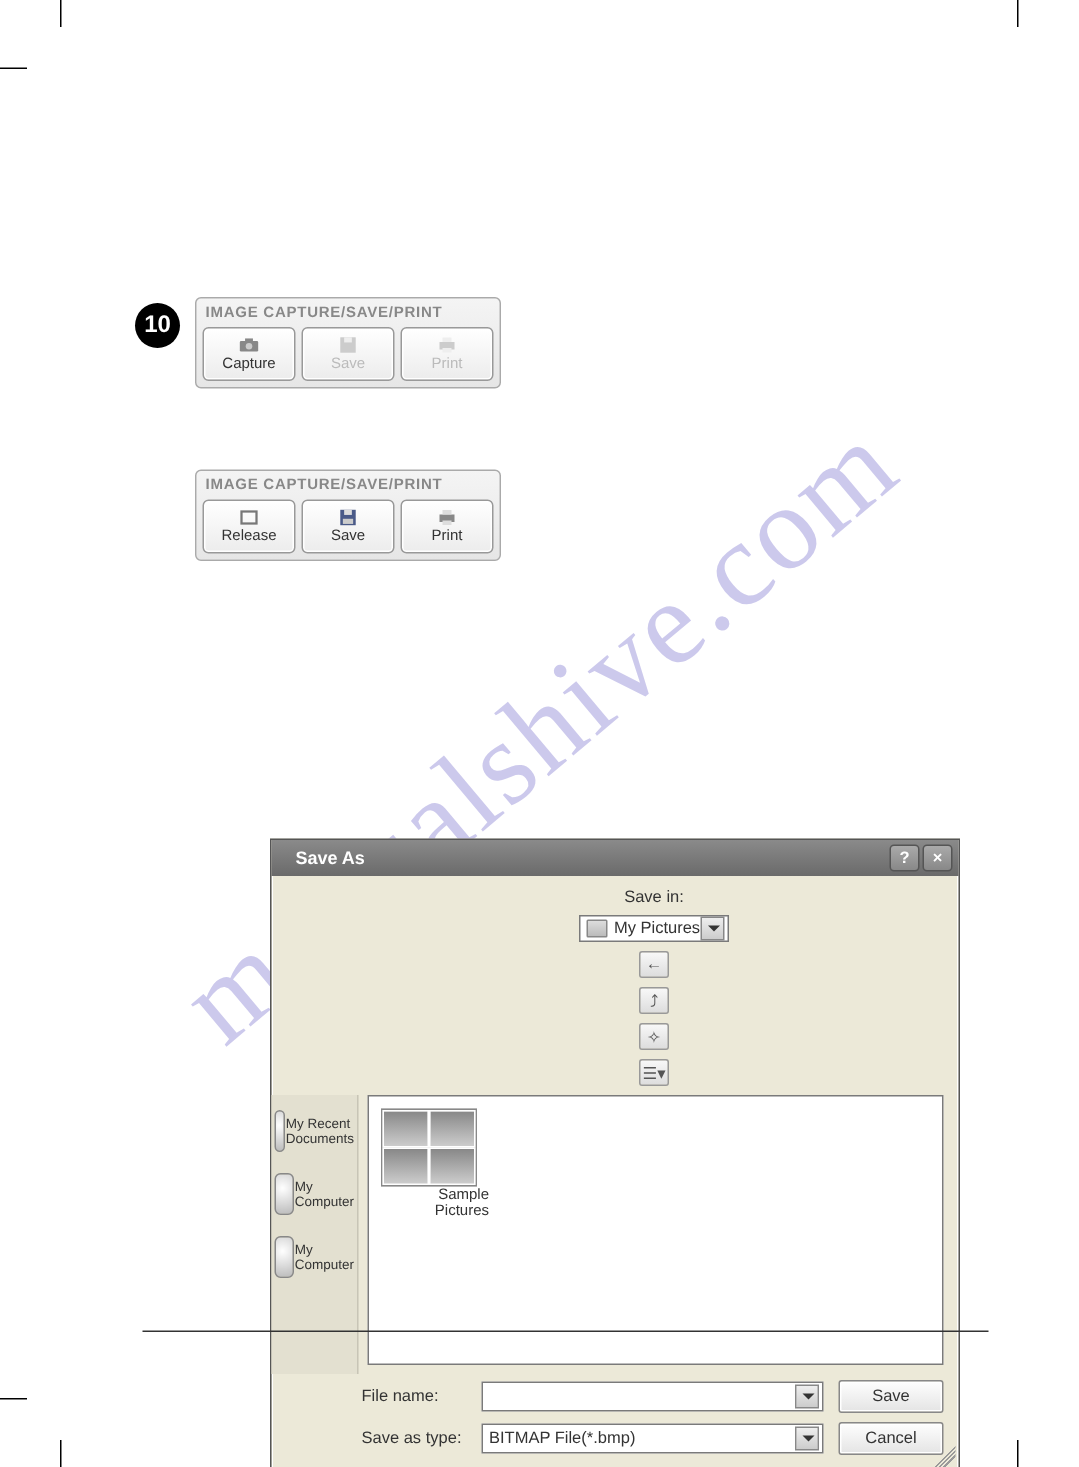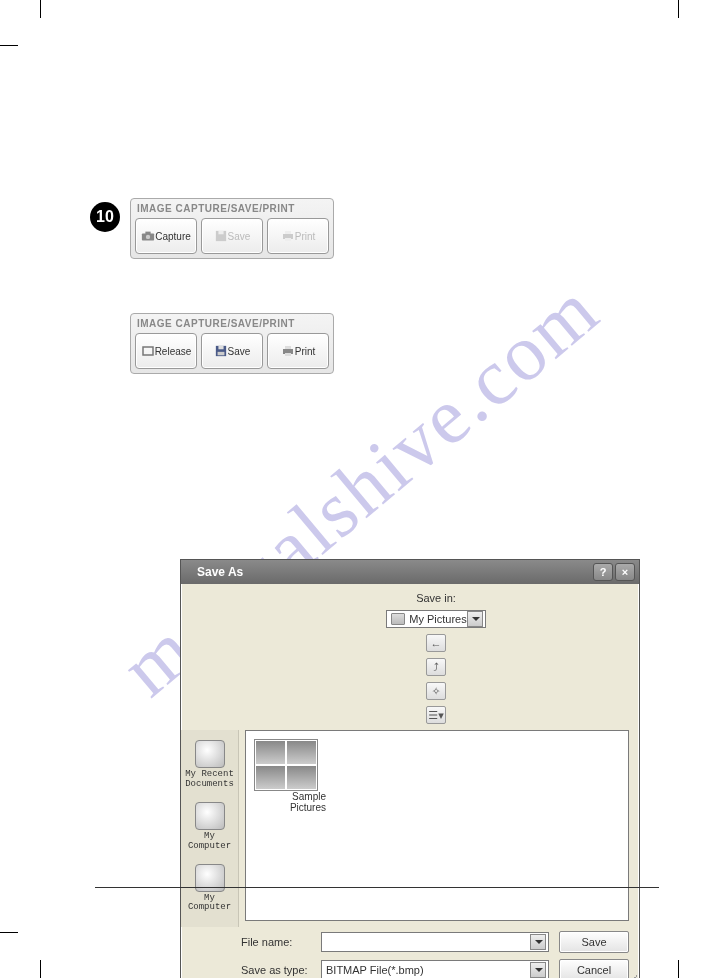--- a/index.html
+++ b/index.html
@@ -44,21 +44,21 @@
     letter-spacing: 0.5px;
     padding: 2px 2px 4px 2px;
   }
   .toolbar-row { display: flex; gap: 4px; }
   .tb-btn {
     width: 62px; height: 36px;
     background: linear-gradient(#fff,#ececec);
     border: 1px solid #999;
     border-radius: 4px;
     display: flex;
-    flex-direction: row;
+    flex-direction: column;
     align-items: center;
     justify-content: center;
     font-size: 10px;
     color: #333;
     box-shadow: inset 0 0 0 1px #fff;
   }
   .tb-btn.disabled { color: #bbb; }
   .tb-btn .ico { width: 14px; height: 12px; margin-bottom: 1px; }
 
   
@@ -136,25 +136,24 @@
   }
 
   .body-row { display: flex; }
   .places {
     width: 58px;
     background: #e3e0d0;
     border-right: 1px solid #c8c5b6;
     padding: 6px 0;
   }
   .place {
-    display: flex; flex-direction: column; align-items: center;
-    font-size: 9px; color: #333; text-align: center;
+    display: flex; flex-direction: row; align-items: center;
+    font-size: 9px; color: #333; 
     padding: 4px 2px 8px 2px;
     line-height: 1.1;
-    font-family: Liberation Mono, monospace;
   }
   .place .pico {
     width: 30px; height: 28px;
     background: radial-gradient(circle at 40% 35%, #fff, #bbb);
     border: 1px solid #888;
     border-radius: 4px;
     margin-bottom: 2px;
   }
 
   .file-pane {

